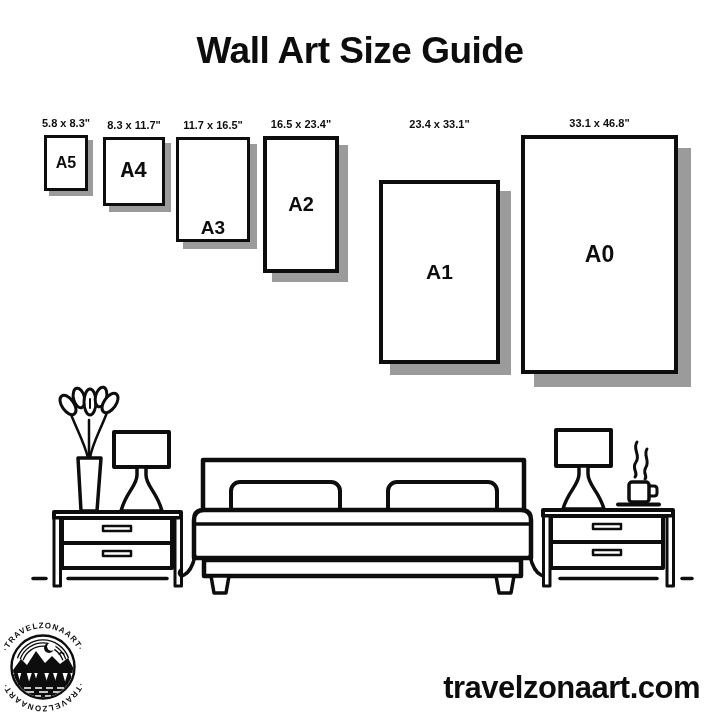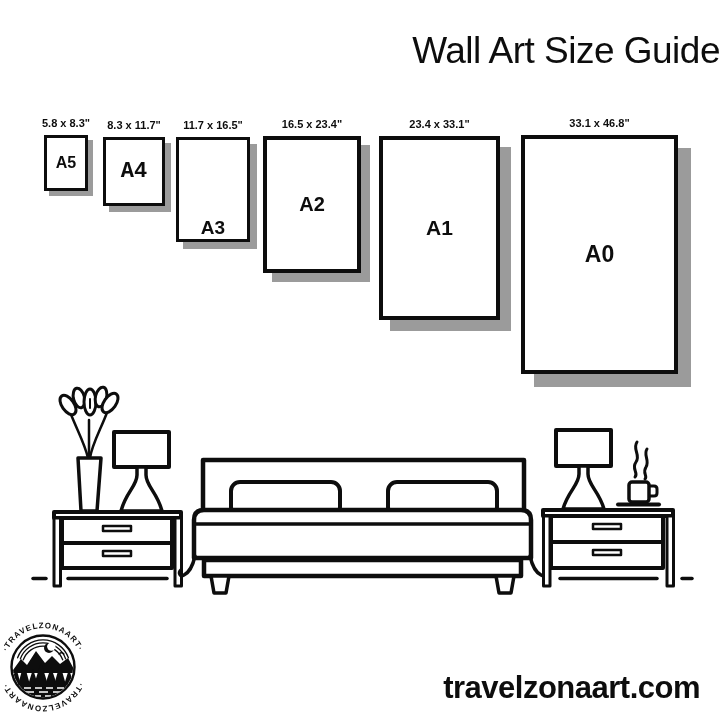--- a/index.html
+++ b/index.html
@@ -1,37 +1,37 @@
 <!DOCTYPE html>
 <html style="--ink: #0d0d0d; --shadow: #9b9b9b; --background: #ffffff;"><head>
 <meta charset="utf-8">
 <style>
   html,body{margin:0;padding:0;background:#fff;}
   .canvas{
     position:relative;width:720px;height:720px;background:var(--background,#ffffff);
     overflow:hidden;font-family:"Liberation Sans",sans-serif;color:var(--ink,#0d0d0d);
   }
   .title{
-    position:absolute;top:30px;left:0;right:0;margin:0;text-align:right;
-    font-size:37px;font-weight:400;letter-spacing:-0.5px;color:var(--ink,#0d0d0d);
+    position:absolute;top:30px;left:0;right:0;margin:0;text-align:center;
+    font-size:37px;font-weight:700;letter-spacing:-0.5px;color:var(--ink,#0d0d0d);
   }
   .size-frame{position:absolute;}
   .dims{
     position:absolute;bottom:100%;margin-bottom:6px;left:50%;transform:translateX(-50%);
     white-space:nowrap;font-size:11px;font-weight:700;color:var(--ink,#0d0d0d);
   }
   .paper{
     box-sizing:border-box;background:#fff;border:3px solid var(--ink,#0d0d0d);
     display:flex;align-items:center;justify-content:center;font-weight:700;color:var(--ink,#0d0d0d);
   }
   .f-a5{left:44px;top:135px;}  .f-a5 .paper{width:44px;height:56px;box-shadow:5px 5px 0 var(--shadow,#9b9b9b);font-size:16px;}
   .f-a4{left:103px;top:137px;} .f-a4 .paper{width:62px;height:69px;box-shadow:6px 6px 0 var(--shadow,#9b9b9b);font-size:22px;font-family:Liberation Mono, monospace;}
   .f-a3{left:176px;top:137px;} .f-a3 .paper{width:74px;height:105px;box-shadow:7px 7px 0 var(--shadow,#9b9b9b);font-size:19px;align-items:flex-end;}
-  .f-a2{left:263px;top:136px;} .f-a2 .paper{width:98px;height:137px;border-width:4px;box-shadow:9px 9px 0 var(--shadow,#9b9b9b);font-size:20px;}
-  .f-a1{left:379px;top:136px;} .f-a1 .paper{width:121px;height:184px;border-width:4px;box-shadow:11px 11px 0 var(--shadow,#9b9b9b);font-size:21px;}
+  .f-a2{left:263px;top:136px;} .f-a2 .paper{width:76px;height:137px;border-width:4px;box-shadow:9px 9px 0 var(--shadow,#9b9b9b);font-size:20px;}
+  .f-a1{left:379px;top:136px;} .f-a1 .paper{width:121px;height:184px;border-width:4px;box-shadow:11px 11px 0 var(--shadow,#9b9b9b);font-size:21px;margin-top:44px;}
   .f-a0{left:521px;top:135px;} .f-a0 .paper{width:157px;height:239px;border-width:4px;box-shadow:13px 13px 0 var(--shadow,#9b9b9b);font-size:23px;}
   .scene{position:absolute;left:0;top:372px;width:720px;height:232px;}
   .logo{position:absolute;left:-17px;top:607px;width:120px;height:120px;}
   .website{
     position:absolute;right:20px;top:672px;font-size:31px;font-weight:700;
     letter-spacing:-0.5px;color:var(--ink,#0d0d0d);line-height:1;
   }
   svg .ln{stroke:var(--ink,#0d0d0d);fill:none;stroke-linecap:round;stroke-linejoin:round;}
   svg .fw{stroke:var(--ink,#0d0d0d);fill:#fff;stroke-linejoin:round;}
   svg .fk{fill:var(--ink,#0d0d0d);stroke:none;}

